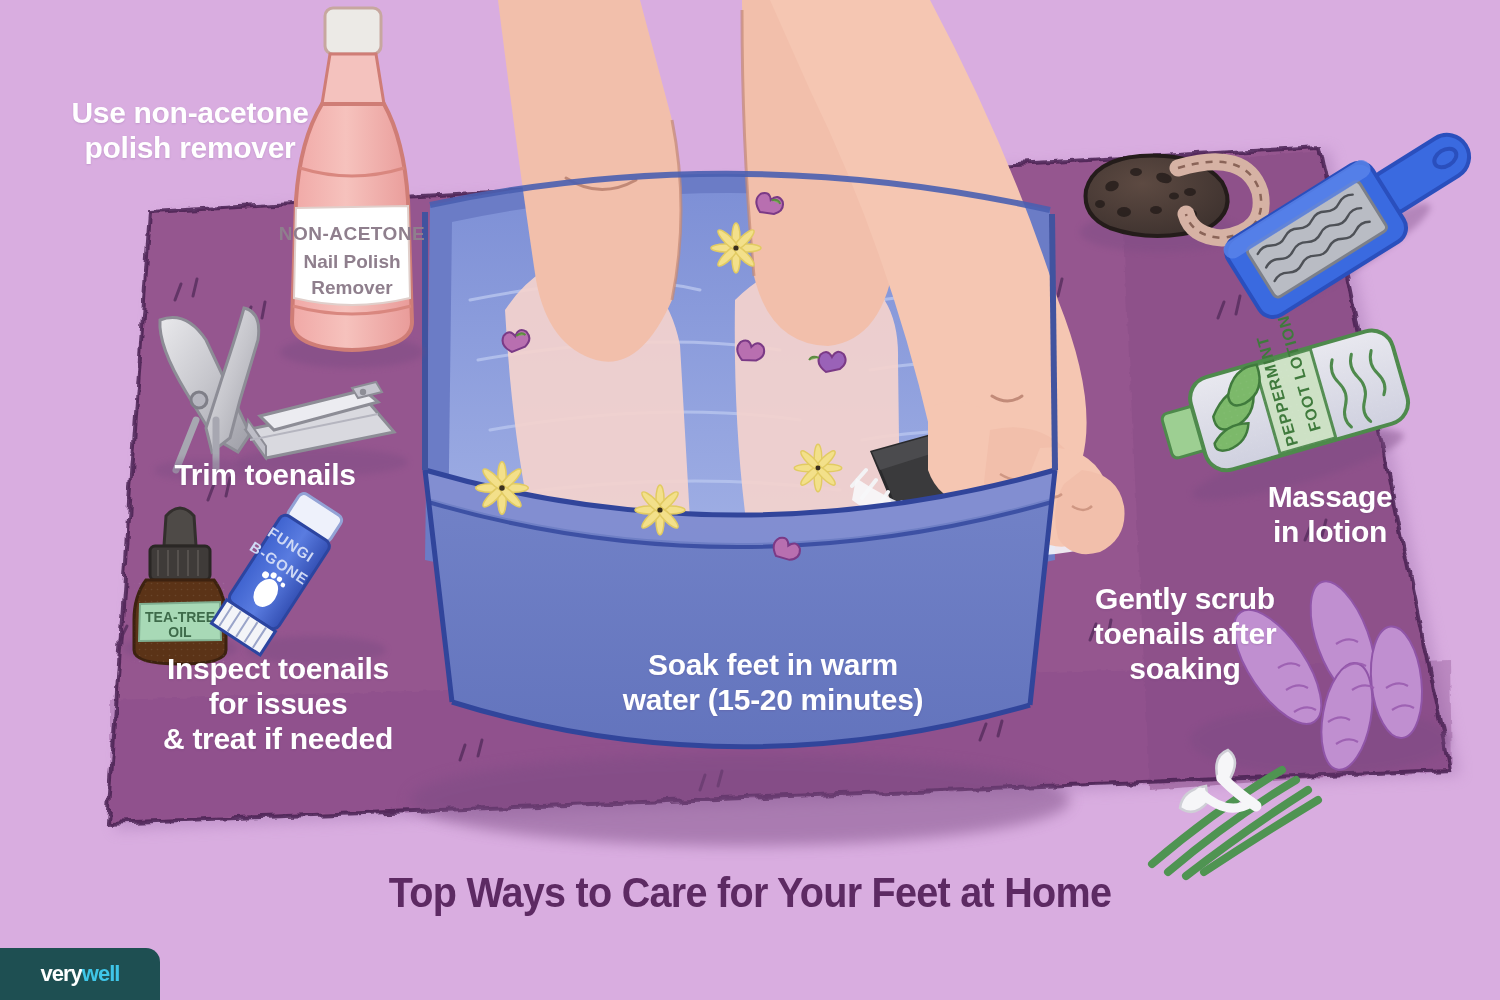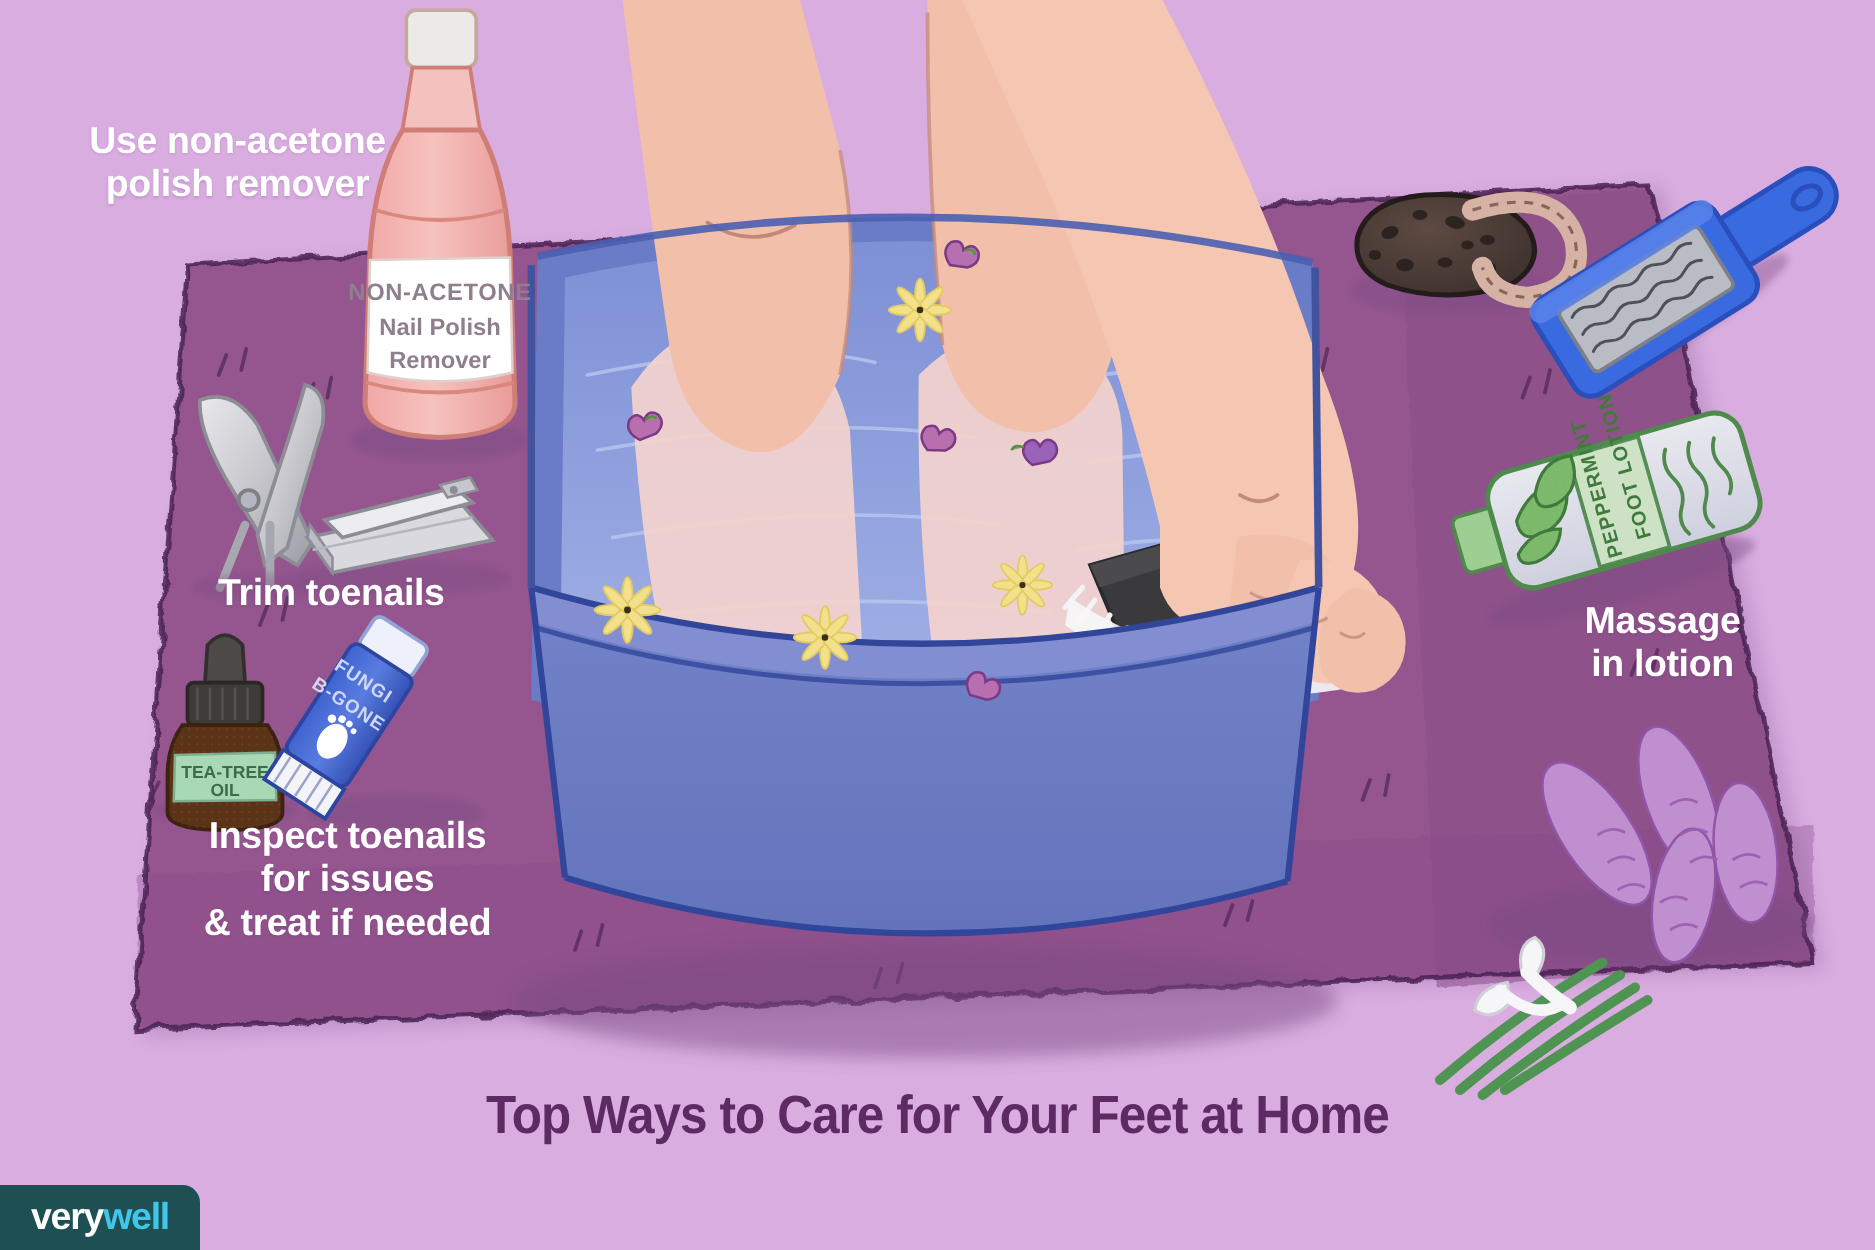--- a/index.html
+++ b/index.html
@@ -50,21 +50,21 @@
   
   #logo-box {
     position:absolute;
     left:0; top:948px;
     width:160px; height:52px;
     background:#1e4f52;
     border-top-right-radius:14px;
     display:flex; align-items:center; justify-content:center;
   }
   #logo-box .lg {
-    font-size:30px; font-weight:bold; letter-spacing:-1px;
+    font-size:22px; font-weight:bold; letter-spacing:-1px;
   }
   .lg-very { color:#ffffff; }
   .lg-well { color:#3fc6e8; }
 </style>
 </head>
 <body>
 
 <div id="stage">
 
   <svg class="layer" viewBox="0 0 1500 1000">
@@ -504,22 +504,27 @@
       </g>
     </g>
   </svg>
 
   <div class="callout" id="c-trimnail">Trim toenails</div>
   <div class="callout" id="c-remover">Use non-acetone
 polish remover</div>
   <div class="callout" id="c-inspect">Inspect toenails
 for issues
 &amp; treat if needed</div>
+  <div class="callout" id="c-soak">Soak feet in warm
+water (15-20 minutes)</div>
   <div class="callout" id="c-massage">Massage
 in lotion</div>
+  <div class="callout" id="c-scrub">Gently scrub
+toenails after
+soaking</div>
 
   <div id="page-title">Top Ways to Care for Your Feet at Home</div>
 
   <div id="logo-box">
     <span class="lg">
       <span class="lg-very">very</span><span class="lg-well">well</span>
     </span>
   </div>
 
 </div>

